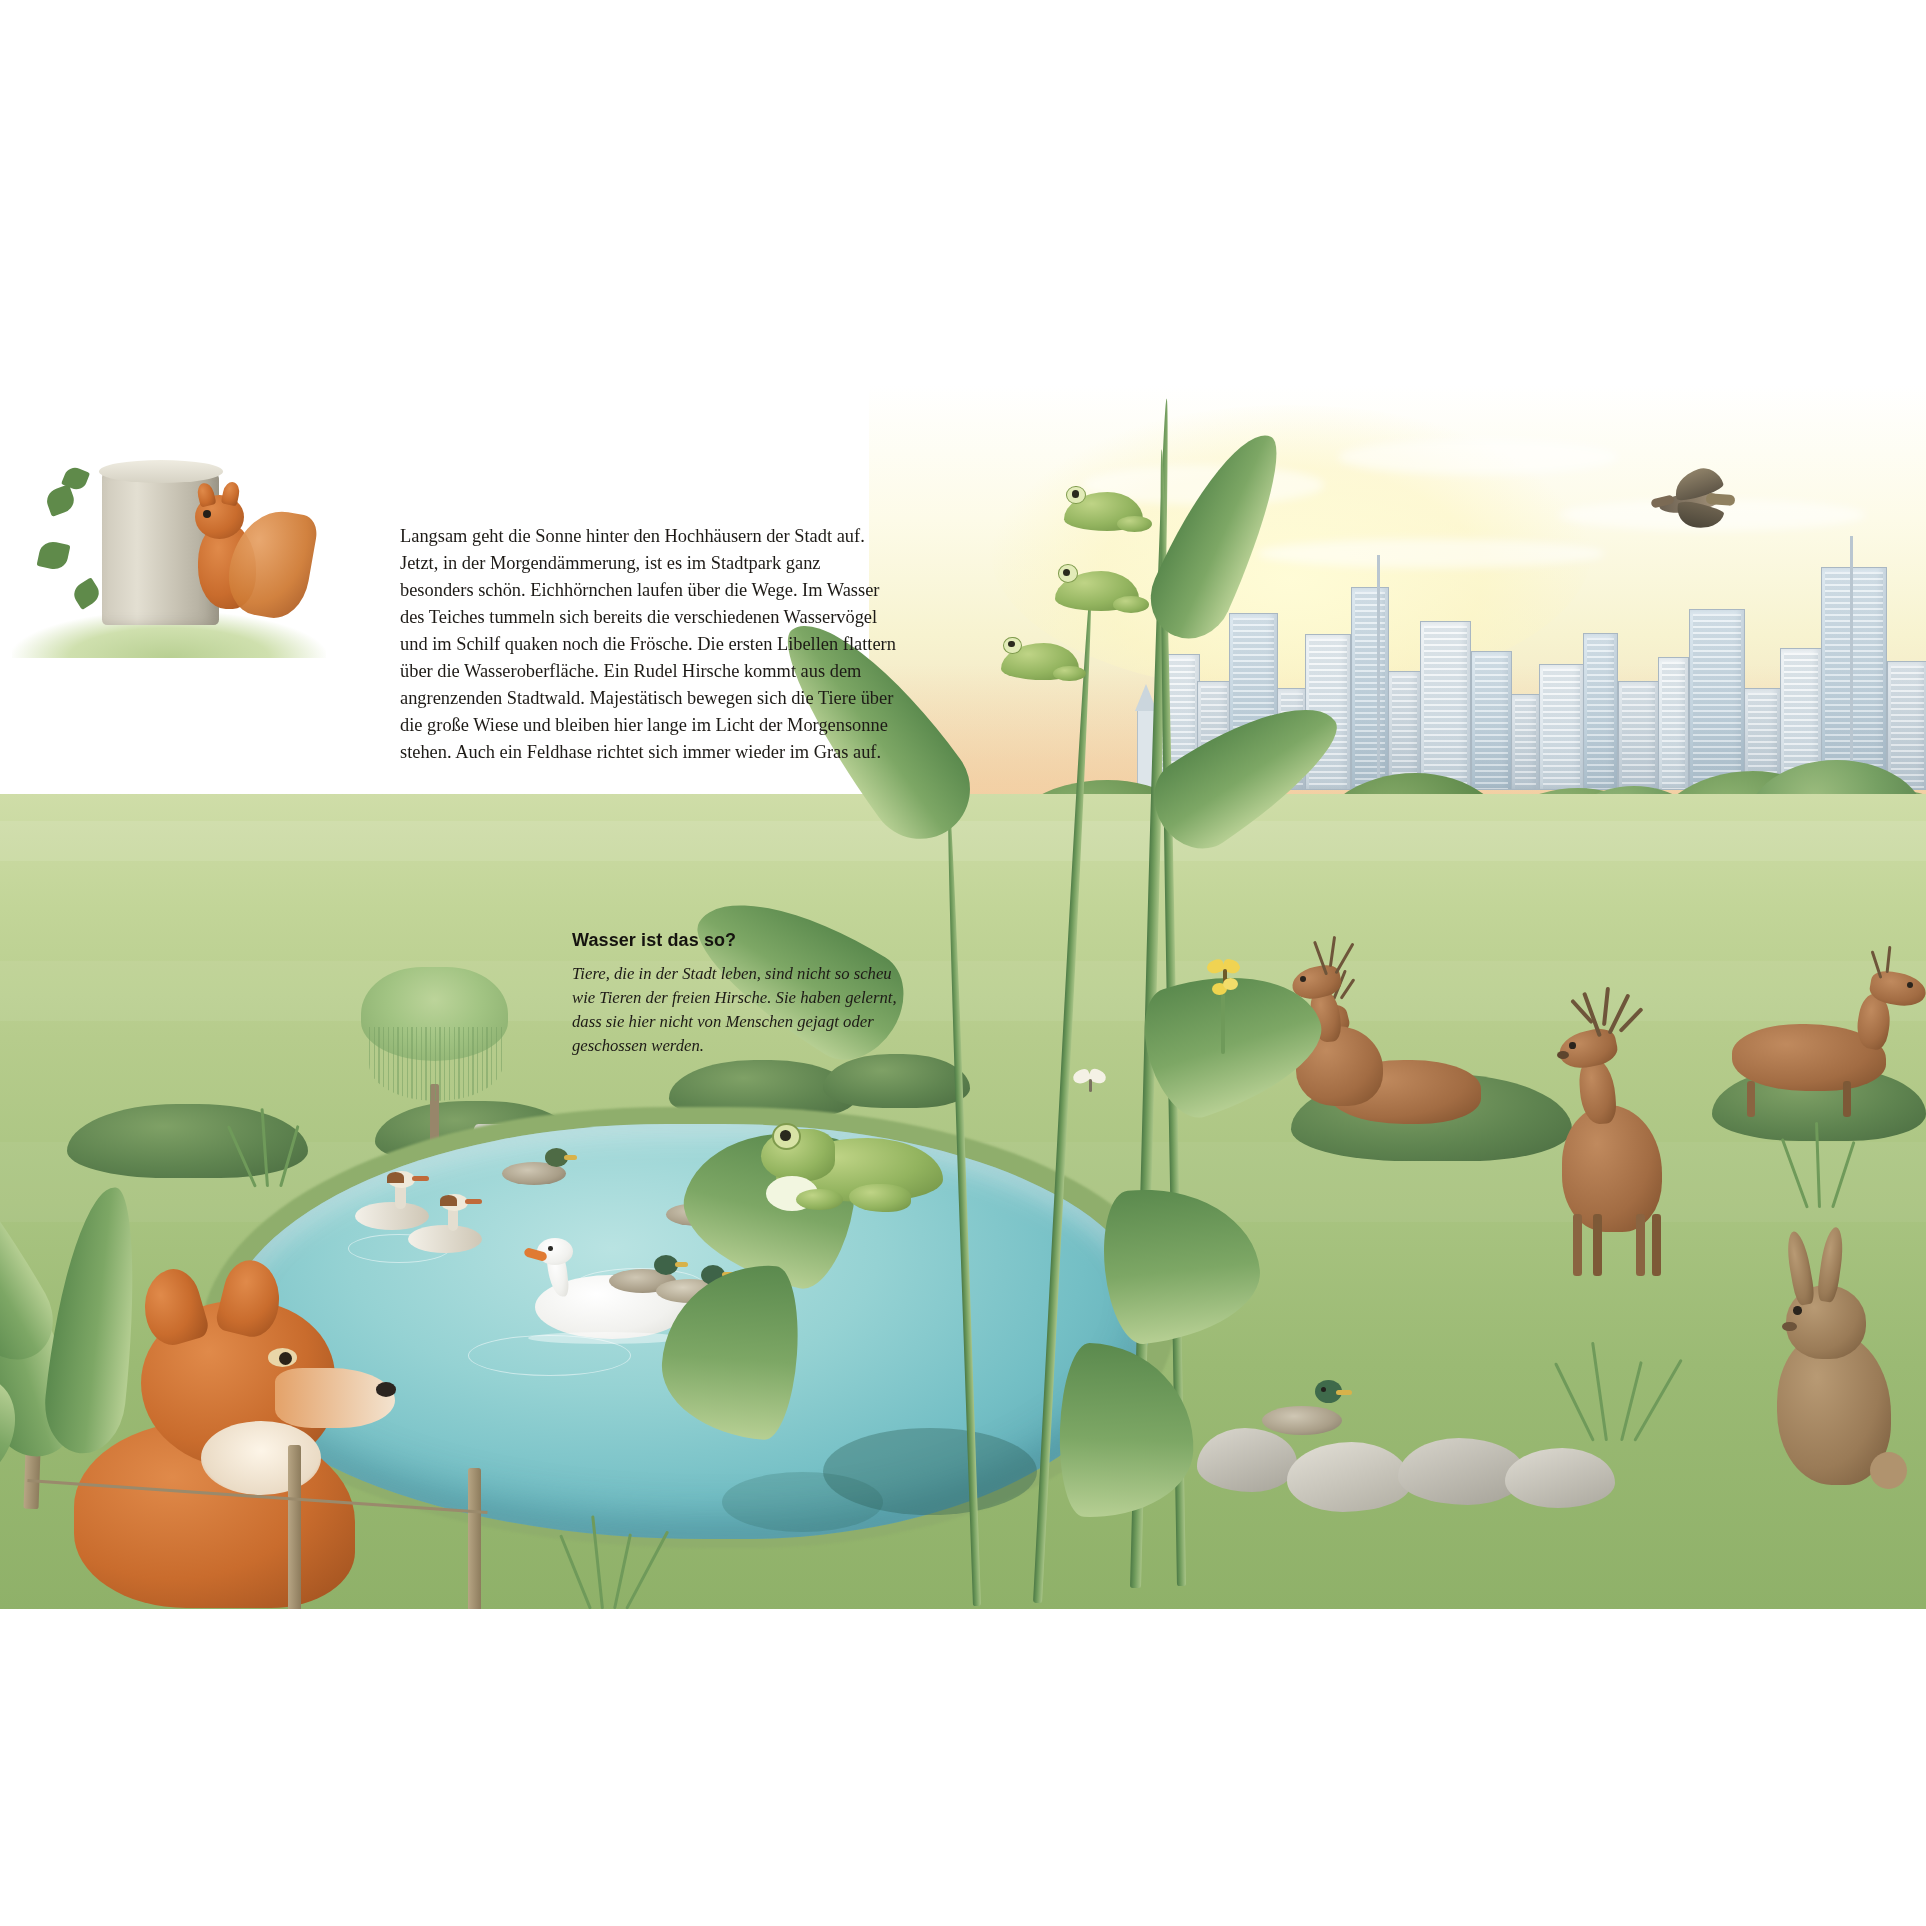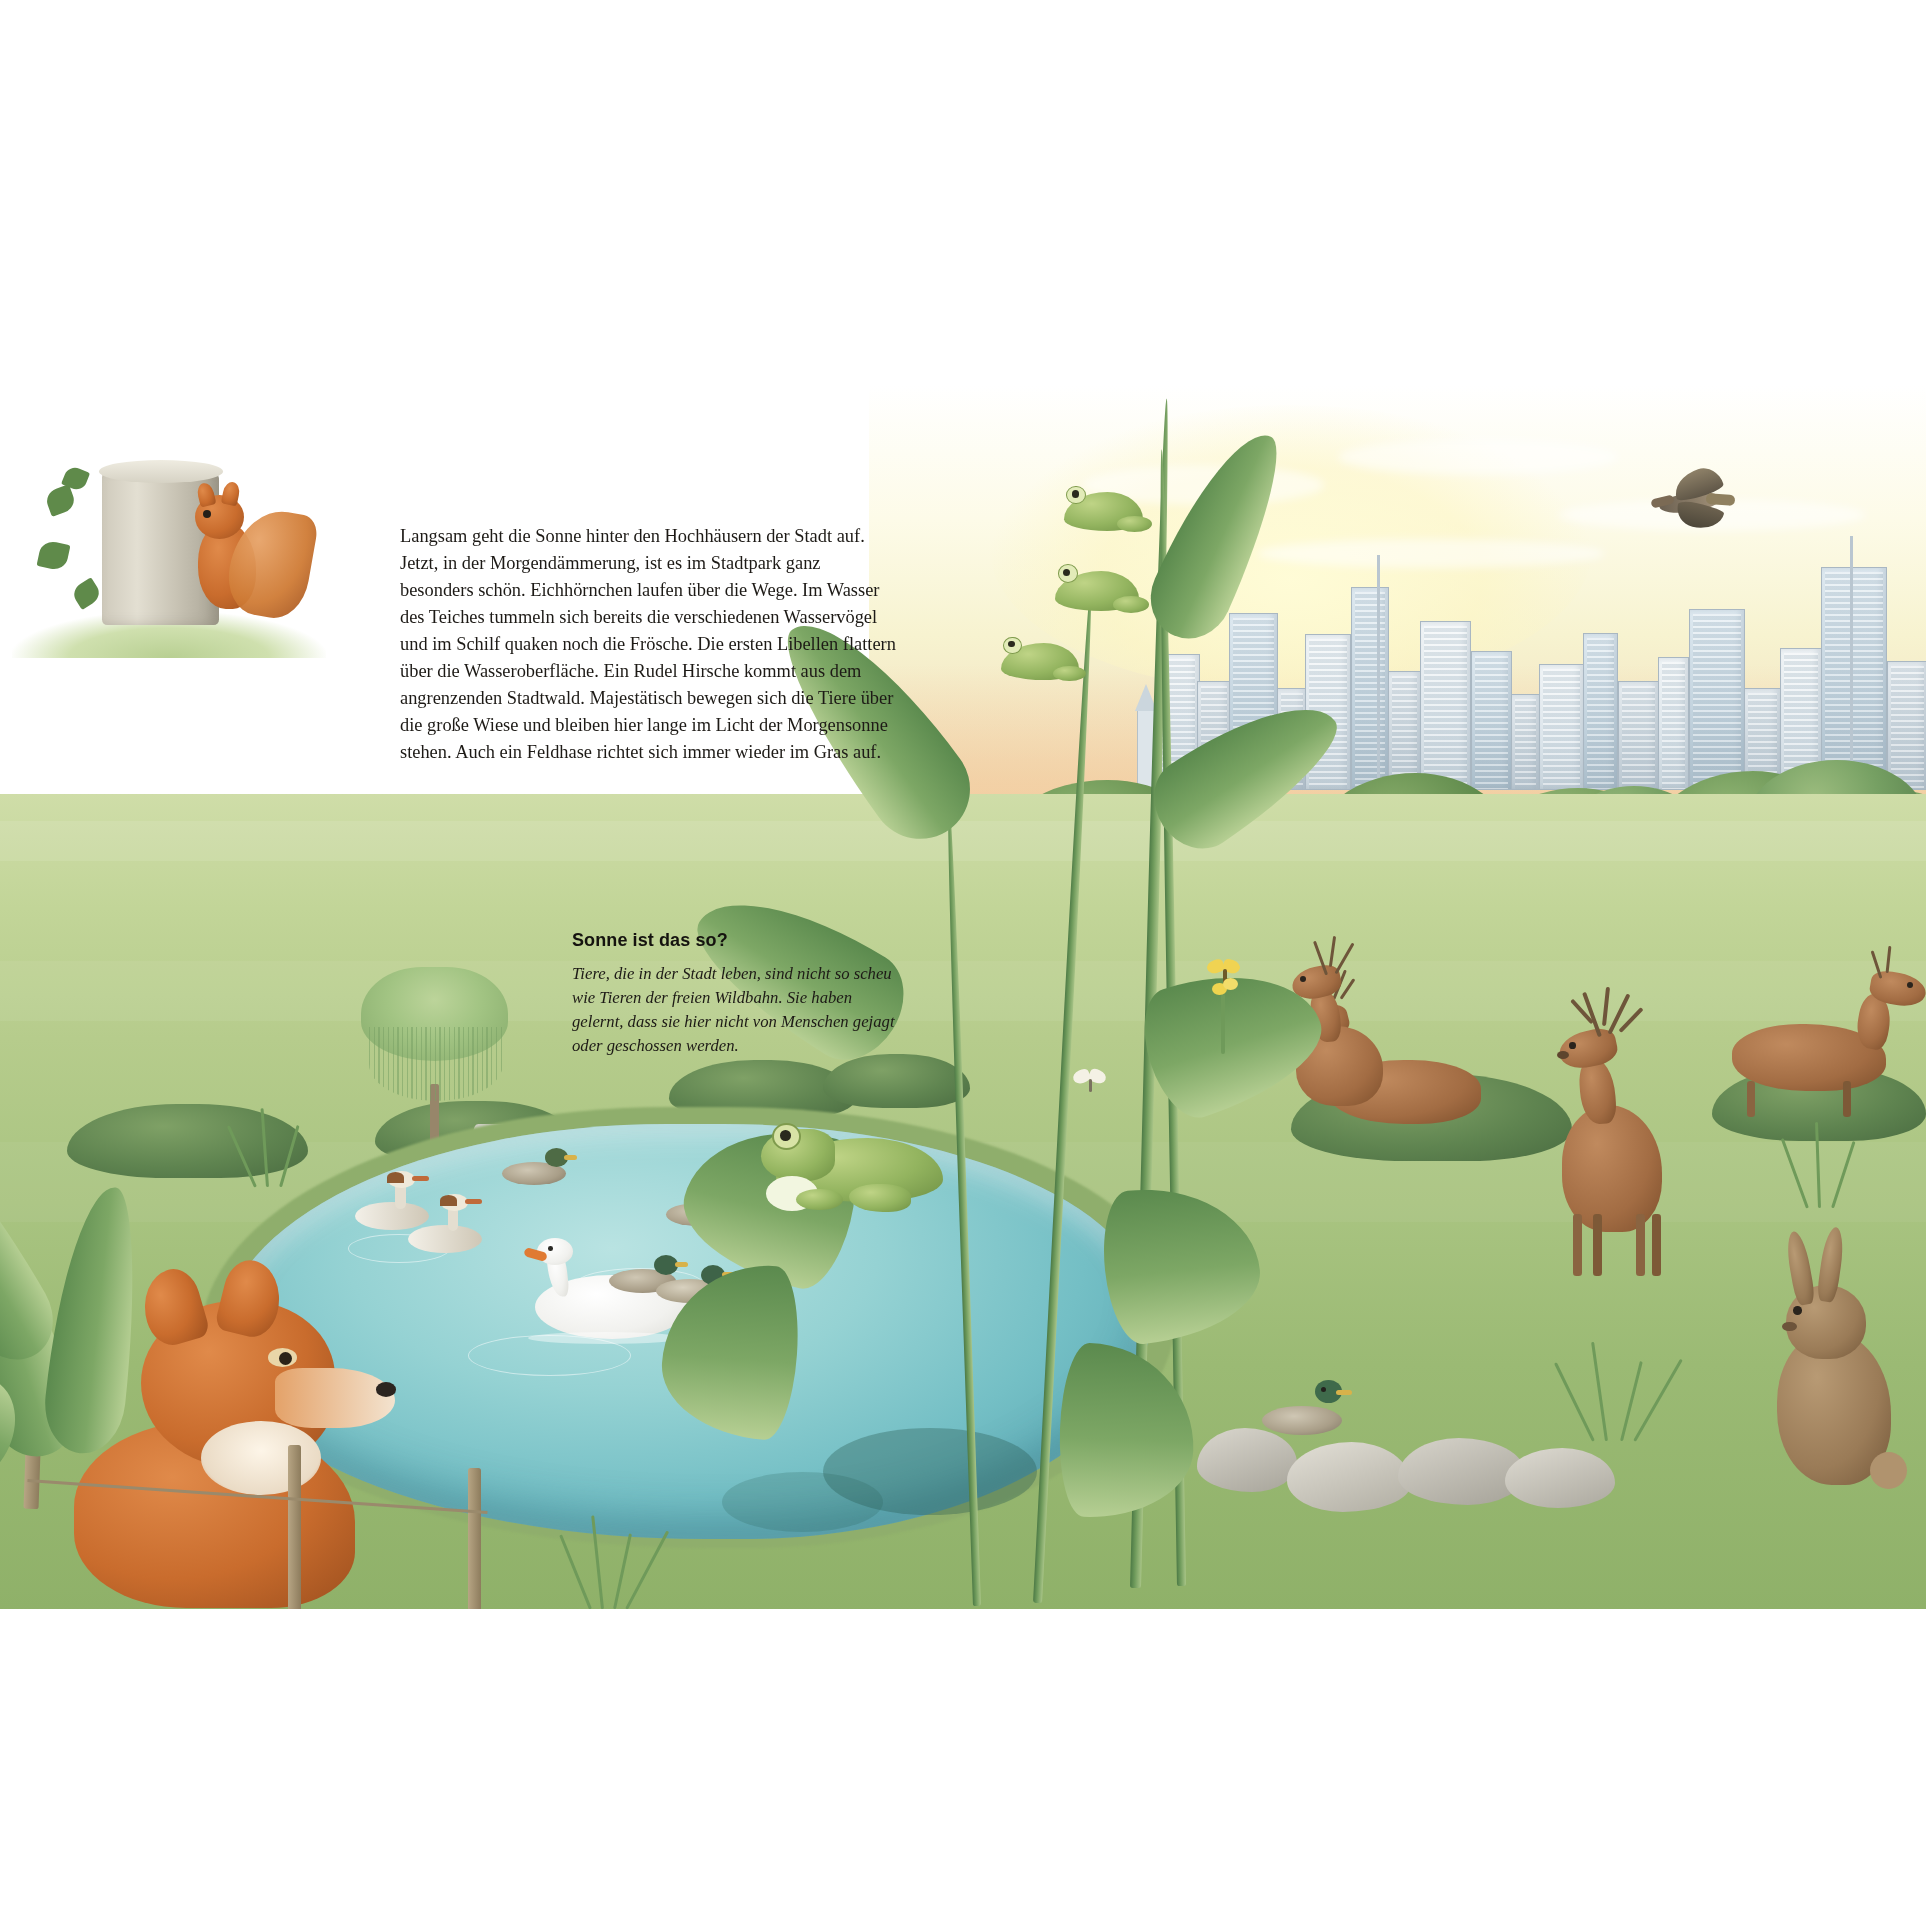--- a/index.html
+++ b/index.html
@@ -467,17 +467,17 @@
       <div class="fur-r" style="position:absolute;left:6.7px;top:39px;width:58px;height:87px;border-radius:46% 54% 40% 48%;"></div>
       <div class="fur-r" style="position:absolute;left:4px;top:12px;width:49px;height:44px;border-radius:50%;"></div>
       <div class="fur-r" style="position:absolute;left:6.7px;top:0px;width:16px;height:23px;border-radius:50% 50% 20% 20%;transform:rotate(-14deg);"></div>
       <div class="fur-r" style="position:absolute;left:32px;top:-1.3px;width:16px;height:23px;border-radius:50% 50% 20% 20%;transform:rotate(12deg);"></div>
       <div style="position:absolute;left:12px;top:27px;width:8px;height:8px;background:#241f19;border-radius:50%;"></div>
       <div style="position:absolute;left:40px;top:27px;width:80px;height:107px;border-radius:60% 20% 40% 40%;background:radial-gradient(ellipse at 30% 30%,#e7a368 0%,#cf7b35 60%,#a2531f 100%);transform:rotate(10deg);opacity:.95;"></div>
     </div>
   </div>
 
   <div class="textcol" id="main-text">Langsam geht die Sonne hinter den Hochhäusern der Stadt auf. Jetzt, in der Morgendämmerung, ist es im Stadtpark ganz besonders schön. Eichhörnchen laufen über die Wege. Im Wasser des Teiches tummeln sich bereits die verschiedenen Wasservögel und im Schilf quaken noch die Frösche. Die ersten Libellen flattern über die Wasseroberfläche. Ein Rudel Hirsche kommt aus dem angrenzenden Stadtwald. Majestätisch bewegen sich die Tiere über die große Wiese und bleiben hier lange im Licht der Morgensonne stehen. Auch ein Feldhase richtet sich immer wieder im Gras auf.</div>
-  <div class="textcol" id="why-head">Sonne ist das so?</div>
-  <div class="textcol" id="why-text">Tiere, die in der Stadt leben, sind nicht so scheu wie Tieren der freien Wildbahn. Sie haben gelernt, dass sie hier nicht von Menschen gejagt oder geschossen werden.</div>
+  <div class="textcol" id="why-head">Wasser ist das so?</div>
+  <div class="textcol" id="why-text">Tiere, die in der Stadt leben, sind nicht so scheu wie Tieren der freien Hirsche. Sie haben gelernt, dass sie hier nicht von Menschen gejagt oder geschossen werden.</div>
 
 </div>
 
 
 </body></html>

